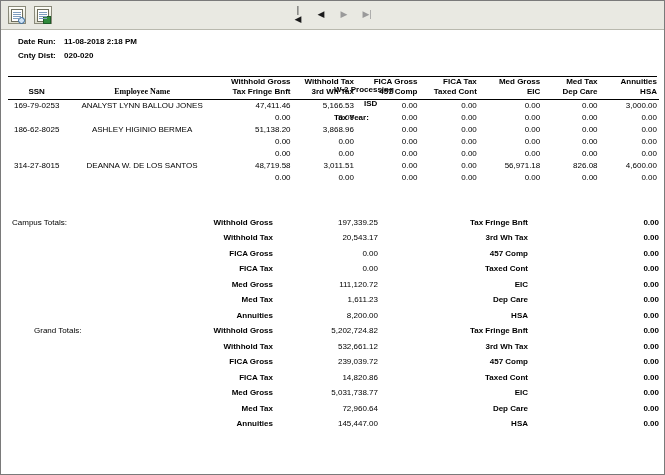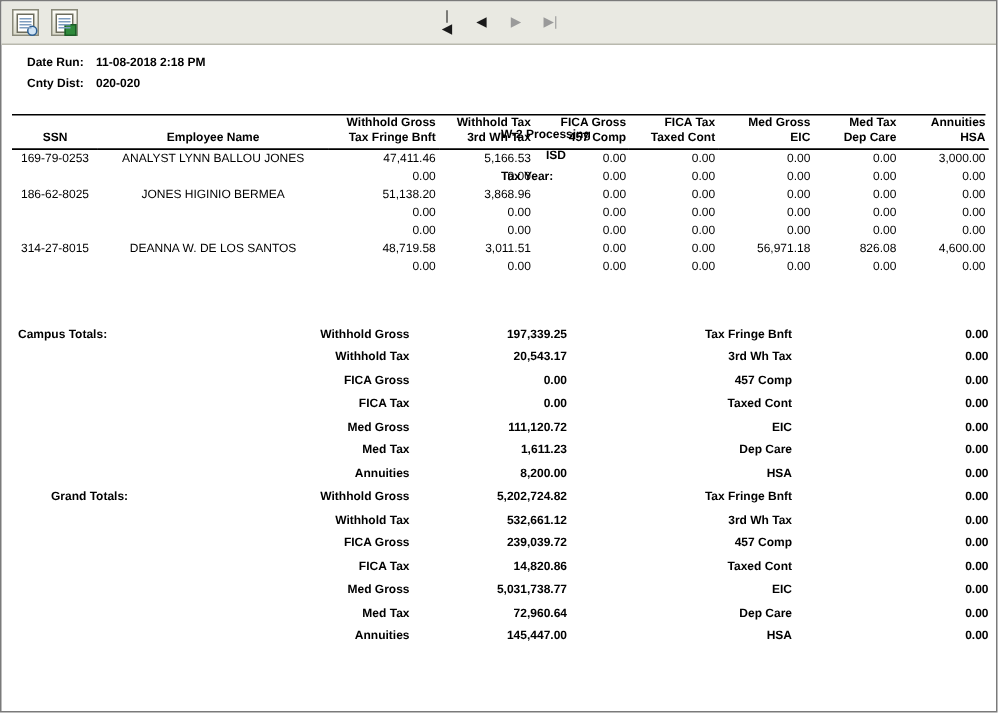--- a/index.html
+++ b/index.html
@@ -135,43 +135,43 @@
     white-space: nowrap;
   }
   .th-wrap { display: block; }
   .num { text-align: right; }
   .ctr { text-align: center; }
   .lft { text-align: center; }
   .hline td { border-bottom: 1px solid #000; height: 1px; padding: 0; }
 
   
   .c-ssn { width: 56px; text-align: center; }
-  .c-name { width: 150px; }
+  .c-name { width: 150px; font-family: Liberation Serif, serif; }
   .c-wg { width: 72px; }
   .c-wt { width: 62px; }
   .c-fg { width: 62px; }
   .c-ft { width: 58px; }
   .c-mg { width: 62px; }
   .c-mt { width: 56px; }
   .c-an { width: 58px; }
 
   
   .totals {
     margin: 0 7px;
     font-size: 8px;
   }
   table.tot {
     width: 651px;
     border-collapse: collapse;
     font-size: 8px;
   }
   table.tot td { padding: 0; line-height: 15.5px; white-space: nowrap; }
-  .t-title { width: 120px; font-weight: bold; padding-left: 4px !important; }
+  .t-title { width: 120px; font-weight: normal; padding-left: 4px !important; }
   .t-l1 { width: 155px; text-align: right; font-weight: bold; padding-right: 10px !important; }
-  .t-v1 { width: 95px; text-align: right; font-weight: bold; }
+  .t-v1 { width: 95px; text-align: right; font-weight: normal; }
   .t-l2 { width: 160px; text-align: right; font-weight: bold; padding-right: 10px !important; }
   .t-v2 { text-align: right; font-weight: bold; }
   .indent { padding-left: 26px !important; }
   .spacer-row td { line-height: 8px; }
 </style>
 </head>
 <body>
 
 <div class="page">
 
@@ -284,21 +284,21 @@
         <td class="num">0.00</td>
         <td class="num">0.00</td>
         <td class="num">0.00</td>
         <td class="num">0.00</td>
         <td class="num">0.00</td>
         <td class="num">0.00</td>
       </tr>
 
       <tr>
         <td class="lft">186-62-8025</td>
-        <td class="lft">JONES HIGINIO BERMEA</td>
+        <td class="lft">ASHLEY HIGINIO BERMEA</td>
         <td class="num">51,138.20</td>
         <td class="num">3,868.96</td>
         <td class="num">0.00</td>
         <td class="num">0.00</td>
         <td class="num">0.00</td>
         <td class="num">0.00</td>
         <td class="num">0.00</td>
       </tr>
       <tr>
         <td></td>

